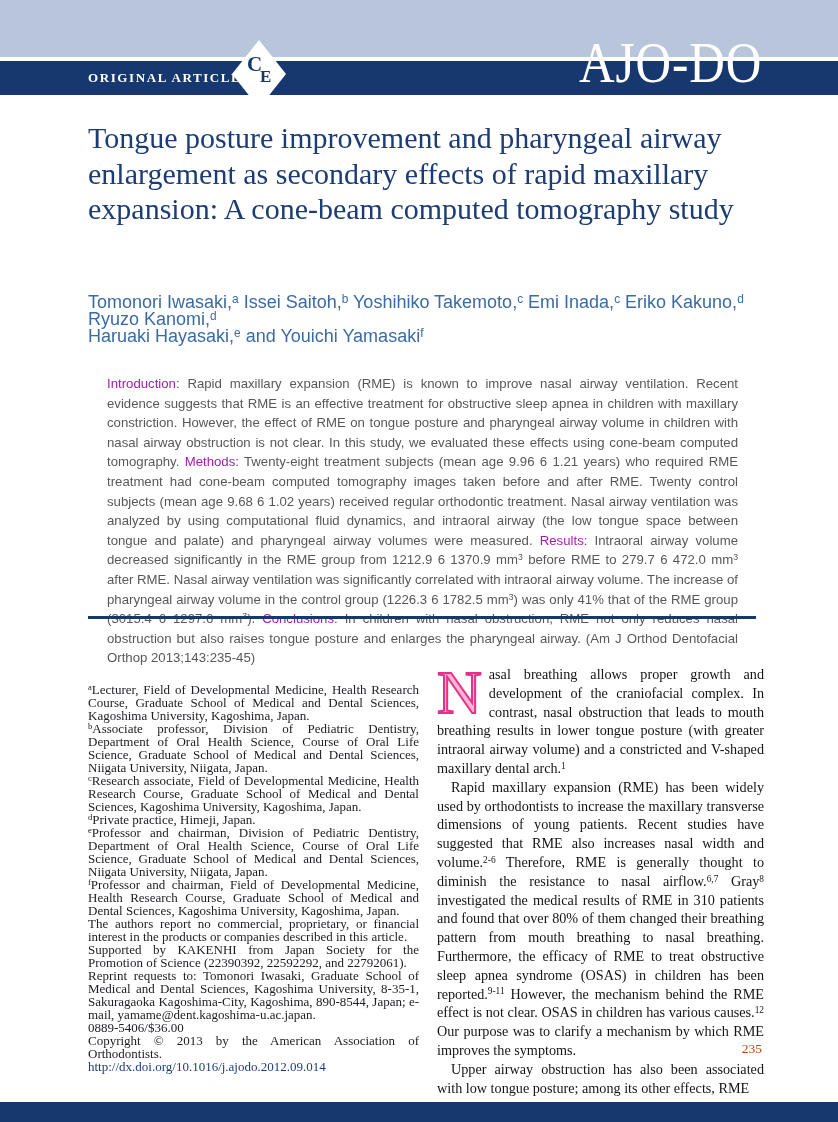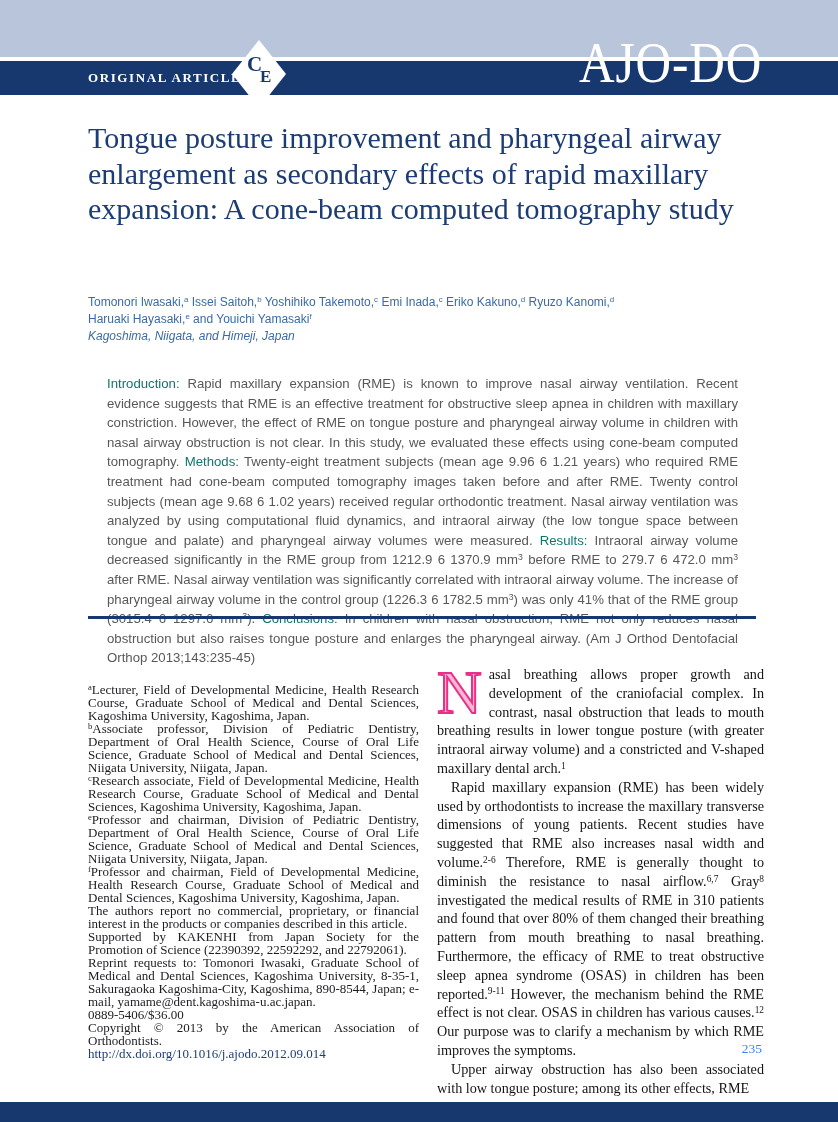--- a/index.html
+++ b/index.html
@@ -33,30 +33,30 @@
     transform:scaleX(0.88); transform-origin:right center;
   }
   
   .title {
     position:absolute; top:120px; left:88px; width:690px;
     color:#1c3c74; font-size:30px; line-height:35.5px; font-weight:400;
   }
   .authors {
     position:absolute; top:294px; left:88px; width:676px;
     font-family:"Liberation Sans", sans-serif;
-    color:#3a6ba5; font-size:12px; line-height:17px;
+    color:#3a6ba5; font-size:18px; line-height:17px;
   }
   .author-cities { font-style:italic; }
   
   .abstract {
     position:absolute; top:374px; left:107px; width:631px;
     font-family:"Liberation Sans", sans-serif;
     color:#58585a; font-size:13.2px; line-height:19.6px; text-align:justify;
   }
-  .abstract .label { color:#0f766e; }
+  .abstract .label { color:#a21caf; }
   .rule {
     position:absolute; top:616px; left:88px; width:668px; height:3px; background:#17386e;
   }
   
   .columns {
     position:absolute; top:660px; left:88px; width:676px;
     display:flex; gap:18px;
   }
   .col-left  { width:331px; padding-top:23px; }
   .col-right { width:327px; padding-top:5px; }
@@ -73,21 +73,21 @@
   .dropcap {
     float:left;
     font-size:62px; line-height:50px; padding:2px 7px 0 0;
     font-family:"Liberation Serif", serif;
     color:#f7b8d4;
     -webkit-text-stroke:2px #e8308a;
   }
   sup { font-size:66%; line-height:0; vertical-align:baseline; position:relative; top:-0.45em; }
   .page-number {
     position:absolute; top:1041px; right:76px;
-    font-family:"Liberation Serif", serif; font-size:13.5px; color:#3b82f6;
+    font-family:"Liberation Serif", serif; font-size:13.5px; color:#c2410c;
   }
   .band-bottom { position:absolute; bottom:0; left:0; width:838px; height:20px; background:#17386e; }
 </style>
 </head>
 <body>
 
 <div class="band-light"></div>
 <div class="band-navy">
   <span class="article-type">ORIGINAL ARTICLE</span>
 </div>
@@ -95,32 +95,32 @@
   <span class="ce-c">C</span>
   <span class="ce-e">E</span>
 </div>
 <div class="journal-logo">AJO-DO</div>
 
 <h1 class="title">Tongue posture improvement and pharyngeal airway enlargement as secondary effects of rapid maxillary expansion: A cone-beam computed tomography study</h1>
 
 <div class="authors">
   <div><span>Tomonori Iwasaki,</span><sup>a</sup><span> Issei Saitoh,</span><sup>b</sup><span> Yoshihiko Takemoto,</span><sup>c</sup><span> Emi Inada,</span><sup>c</sup><span> Eriko Kakuno,</span><sup>d</sup><span> Ryuzo Kanomi,</span><sup>d</sup></div>
   <div><span>Haruaki Hayasaki,</span><sup>e</sup><span> and Youichi Yamasaki</span><sup>f</sup></div>
-  <div class="author-cities">Kagoshima, Niigata, and Himeji, Japan</div>
 </div>
 
 <p class="abstract"><span class="label">Introduction: </span><span>Rapid maxillary expansion (RME) is known to improve nasal airway ventilation. Recent evidence suggests that RME is an effective treatment for obstructive sleep apnea in children with maxillary constriction. However, the effect of RME on tongue posture and pharyngeal airway volume in children with nasal airway obstruction is not clear. In this study, we evaluated these effects using cone-beam computed tomography. </span><span class="label">Methods: </span><span>Twenty-eight treatment subjects (mean age 9.96 6 1.21 years) who required RME treatment had cone-beam computed tomography images taken before and after RME. Twenty control subjects (mean age 9.68 6 1.02 years) received regular orthodontic treatment. Nasal airway ventilation was analyzed by using computational fluid dynamics, and intraoral airway (the low tongue space between tongue and palate) and pharyngeal airway volumes were measured. </span><span class="label">Results: </span><span>Intraoral airway volume decreased significantly in the RME group from 1212.9 6 1370.9 mm</span><sup>3</sup><span> before RME to 279.7 6 472.0 mm</span><sup>3</sup><span> after RME. Nasal airway ventilation was significantly correlated with intraoral airway volume. The increase of pharyngeal airway volume in the control group (1226.3 6 1782.5 mm</span><sup>3</sup><span>) was only 41% that of the RME group (3015.4 6 1297.6 mm</span><sup>3</sup><span>). </span><span class="label">Conclusions: </span><span>In children with nasal obstruction, RME not only reduces nasal obstruction but also raises tongue posture and enlarges the pharyngeal airway. (Am J Orthod Dentofacial Orthop 2013;143:235-45)</span></p>
 
 <div class="rule"></div>
 
 <div class="columns">
   <div class="col-left">
       <div class="footnote"><sup>a</sup><span>Lecturer, Field of Developmental Medicine, Health Research Course, Graduate School of Medical and Dental Sciences, Kagoshima University, Kagoshima, Japan.</span></div>
       <div class="footnote"><sup>b</sup><span>Associate professor, Division of Pediatric Dentistry, Department of Oral Health Science, Course of Oral Life Science, Graduate School of Medical and Dental Sciences, Niigata University, Niigata, Japan.</span></div>
       <div class="footnote"><sup>c</sup><span>Research associate, Field of Developmental Medicine, Health Research Course, Graduate School of Medical and Dental Sciences, Kagoshima University, Kagoshima, Japan.</span></div>
+      <div class="footnote"><sup>d</sup><span>Private practice, Himeji, Japan.</span></div>
       <div class="footnote"><sup>e</sup><span>Professor and chairman, Division of Pediatric Dentistry, Department of Oral Health Science, Course of Oral Life Science, Graduate School of Medical and Dental Sciences, Niigata University, Niigata, Japan.</span></div>
       <div class="footnote"><sup>f</sup><span>Professor and chairman, Field of Developmental Medicine, Health Research Course, Graduate School of Medical and Dental Sciences, Kagoshima University, Kagoshima, Japan.</span></div>
       <div class="footnote"><span>The authors report no commercial, proprietary, or financial interest in the products or companies described in this article.</span></div>
       <div class="footnote"><span>Supported by KAKENHI from Japan Society for the Promotion of Science (22390392, 22592292, and 22792061).</span></div>
       <div class="footnote"><span>Reprint requests to: Tomonori Iwasaki, Graduate School of Medical and Dental Sciences, Kagoshima University, 8-35-1, Sakuragaoka Kagoshima-City, Kagoshima, 890-8544, Japan; e-mail, yamame@dent.kagoshima-u.ac.japan.</span></div>
       <div class="footnote"><span>0889-5406/$36.00</span></div>
       <div class="footnote"><span>Copyright © 2013 by the American Association of Orthodontists.</span></div>
       <div class="footnote"><span class="link">http://dx.doi.org/10.1016/j.ajodo.2012.09.014</span></div>
     </div>
 

